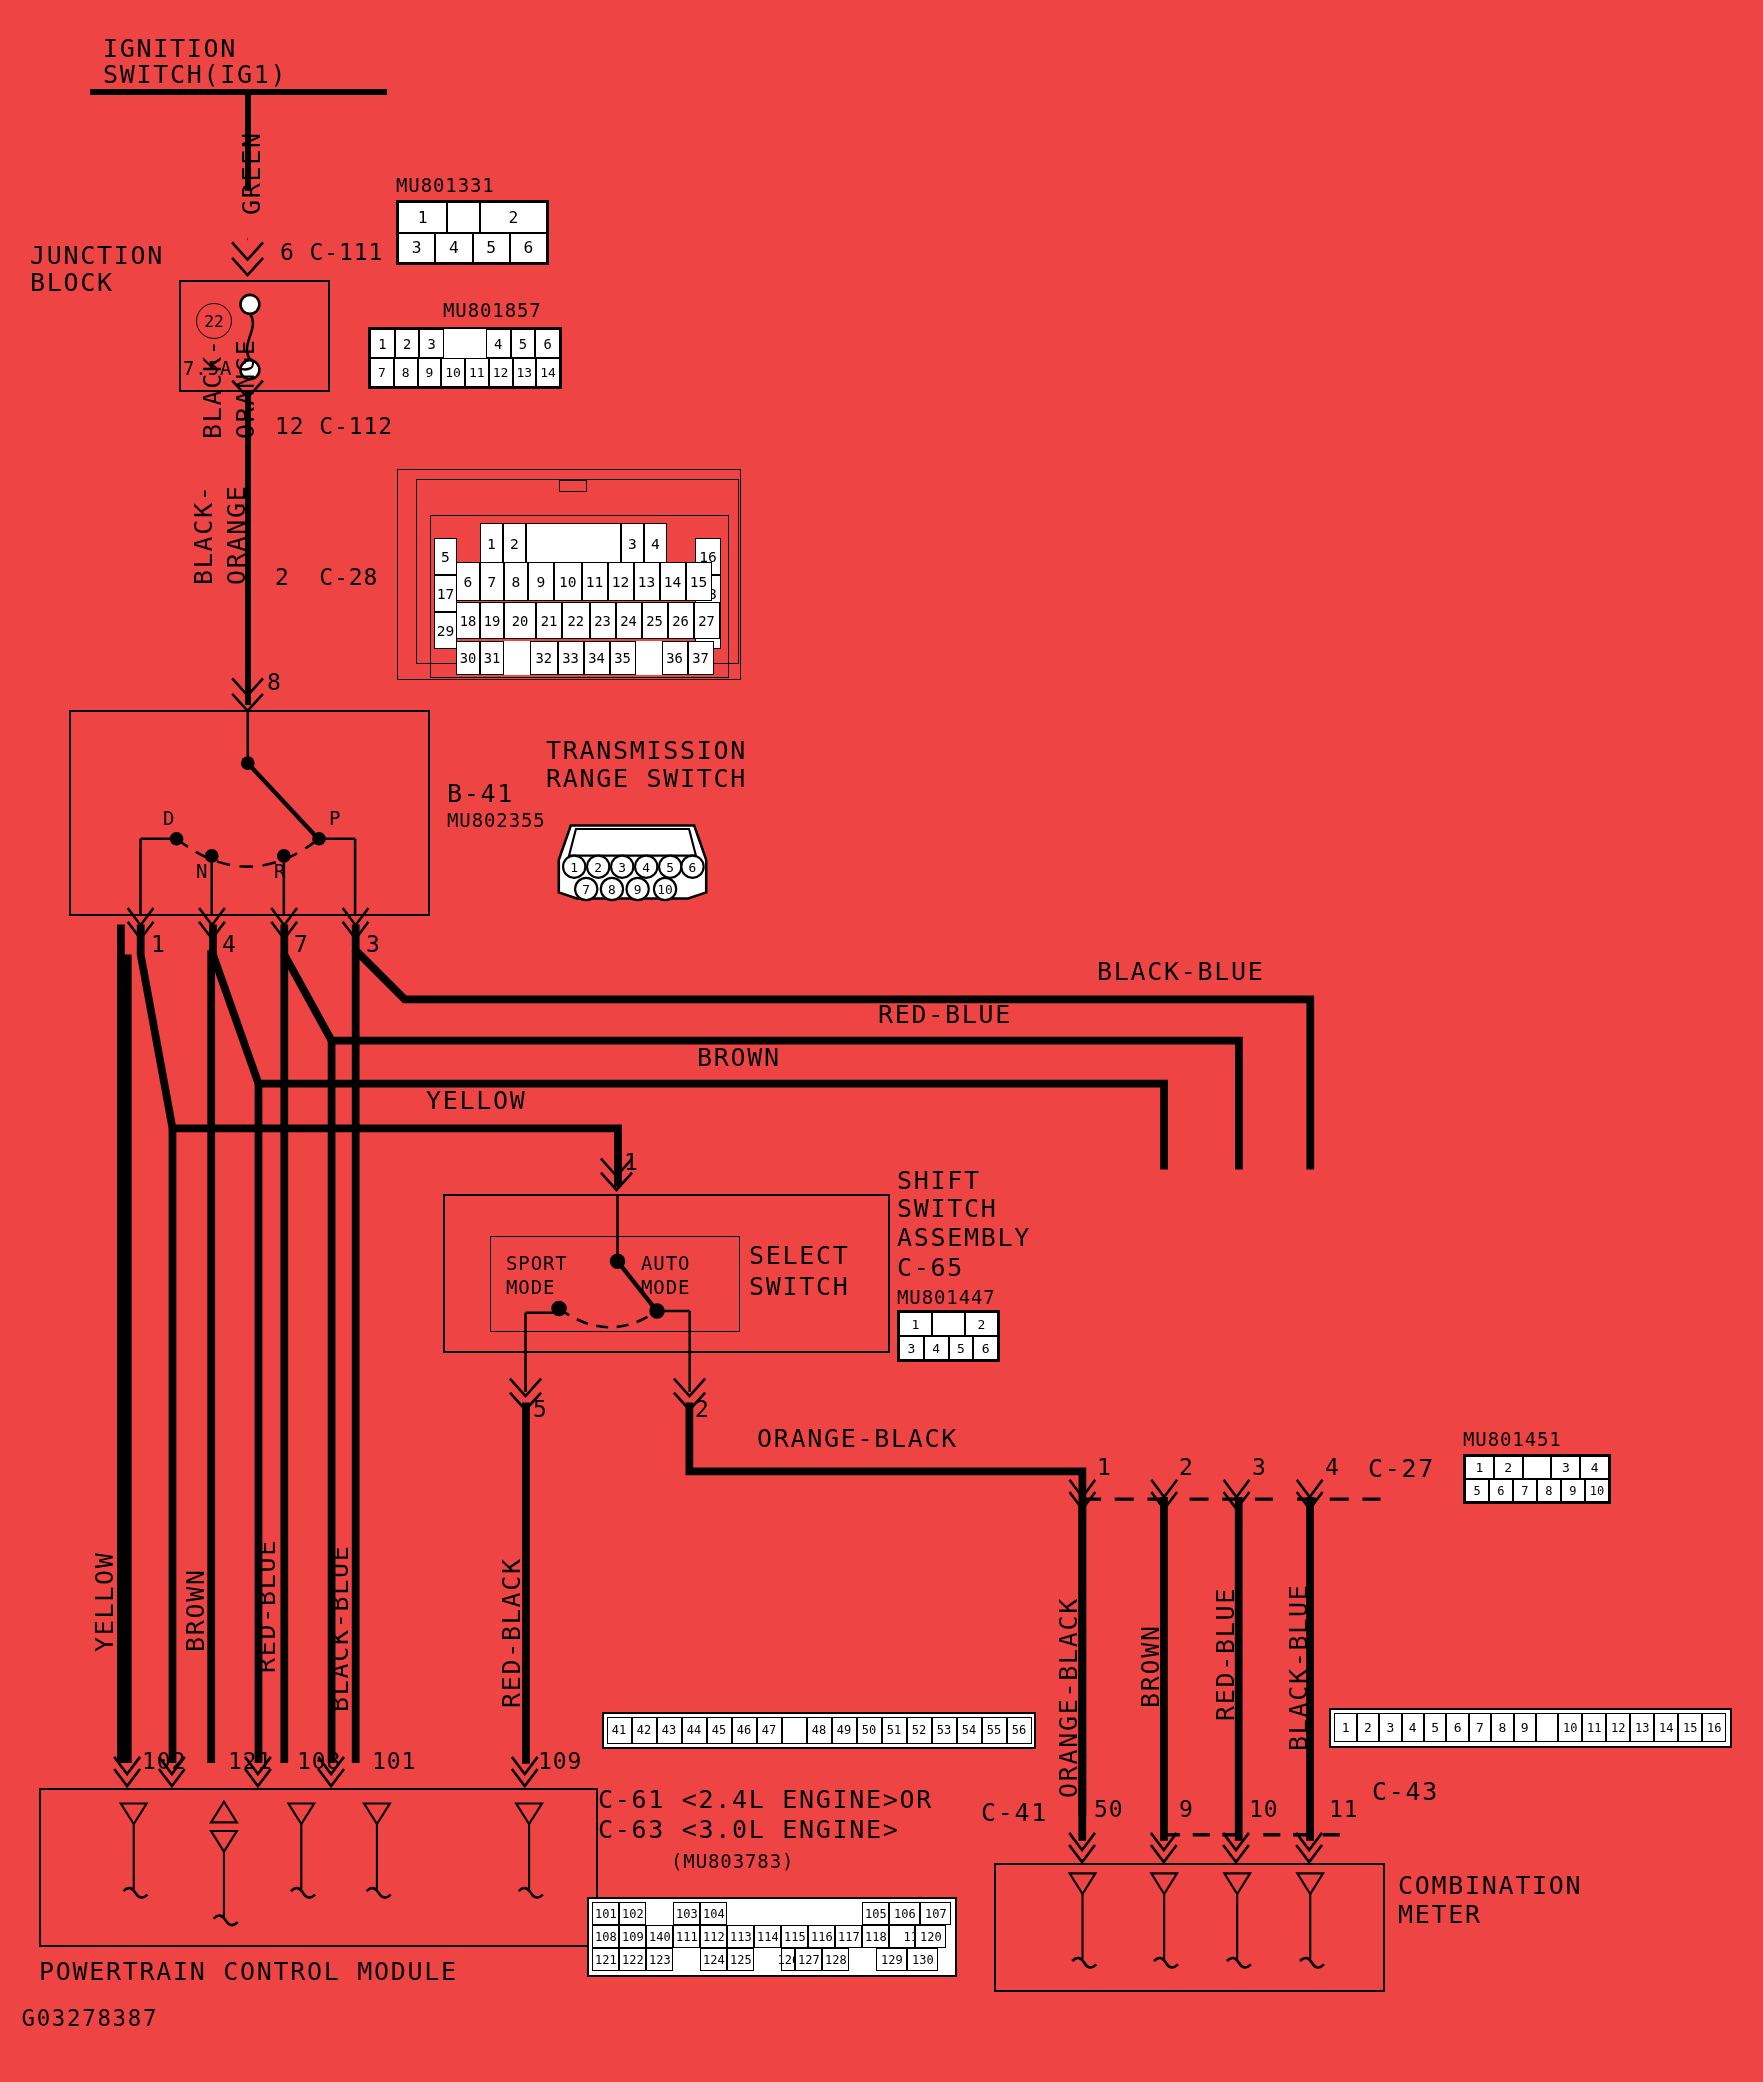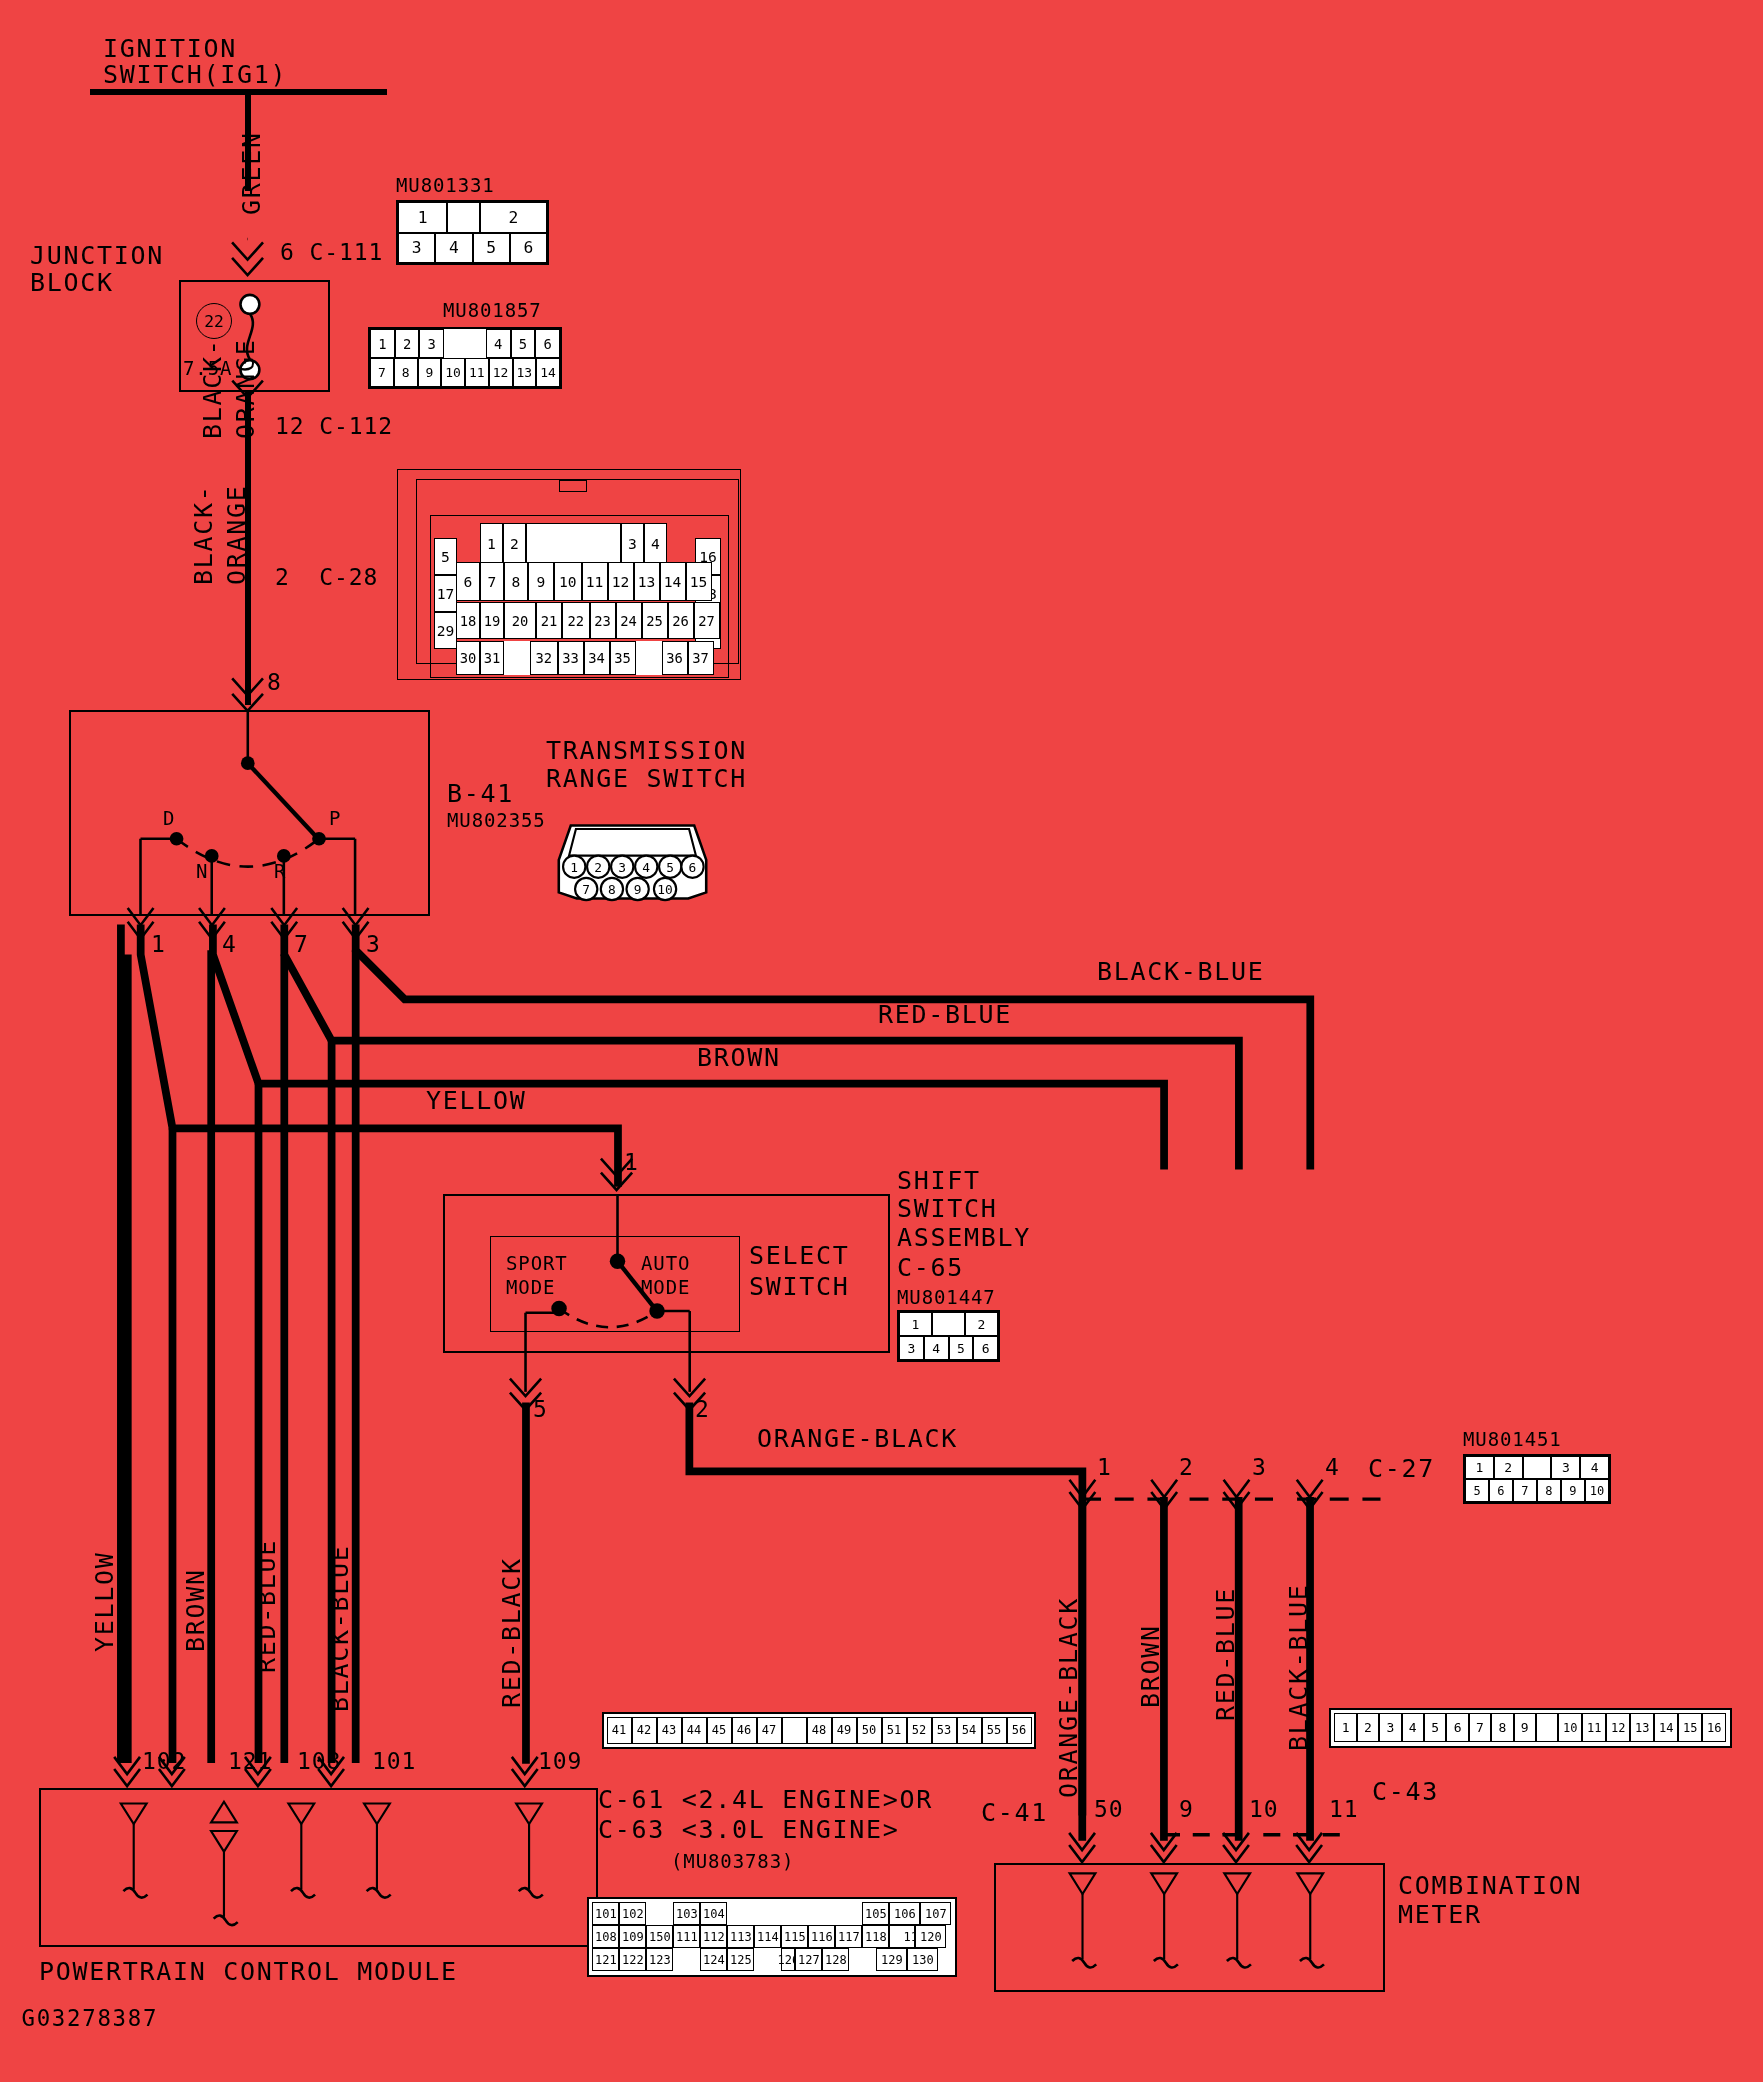--- a/index.html
+++ b/index.html
@@ -526,21 +526,21 @@
       <div class="cell blank" style="width:27px;height:23px;"></div>
       <div class="cell blank" style="width:27px;height:23px;"></div>
       <div class="cell blank" style="width:27px;height:23px;"></div>
       <div class="cell" style="width:27px;height:23px;font-size:12px;">105</div>
       <div class="cell" style="width:31px;height:23px;font-size:12px;">106</div>
       <div class="cell" style="width:31px;height:23px;font-size:12px;">107</div>
     </div>
     <div style="display:flex;">
       <div class="cell" style="width:27px;height:23px;font-size:12px;">108</div>
       <div class="cell" style="width:27px;height:23px;font-size:12px;">109</div>
-      <div class="cell" style="width:27px;height:23px;font-size:12px;">150</div>
+      <div class="cell" style="width:27px;height:23px;font-size:12px;">140</div>
       <div class="cell" style="width:27px;height:23px;font-size:12px;">111</div>
       <div class="cell" style="width:27px;height:23px;font-size:12px;">112</div>
       <div class="cell" style="width:27px;height:23px;font-size:12px;">113</div>
       <div class="cell" style="width:27px;height:23px;font-size:12px;">114</div>
       <div class="cell" style="width:27px;height:23px;font-size:12px;">115</div>
       <div class="cell" style="width:27px;height:23px;font-size:12px;">116</div>
       <div class="cell" style="width:27px;height:23px;font-size:12px;">117</div>
       <div class="cell" style="width:27px;height:23px;font-size:12px;">118</div>
       <div class="cell" style="width:21px;height:23px;font-size:12px;padding-left:24px;">119</div>
       <div class="cell" style="width:31px;height:23px;font-size:12px;">120</div>

